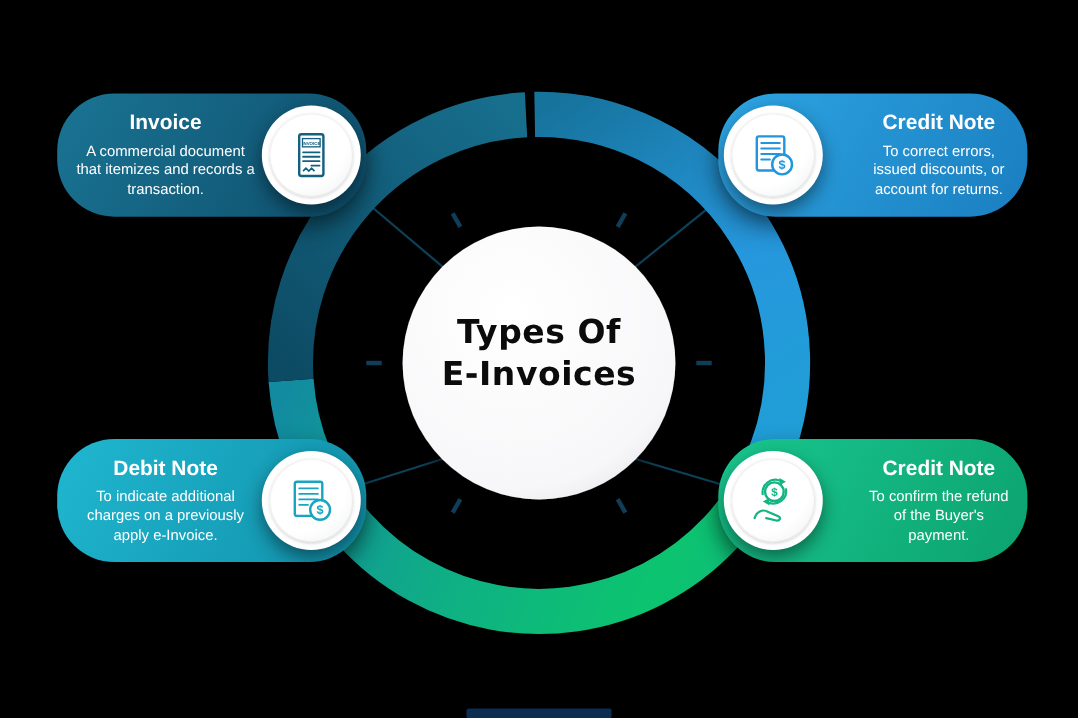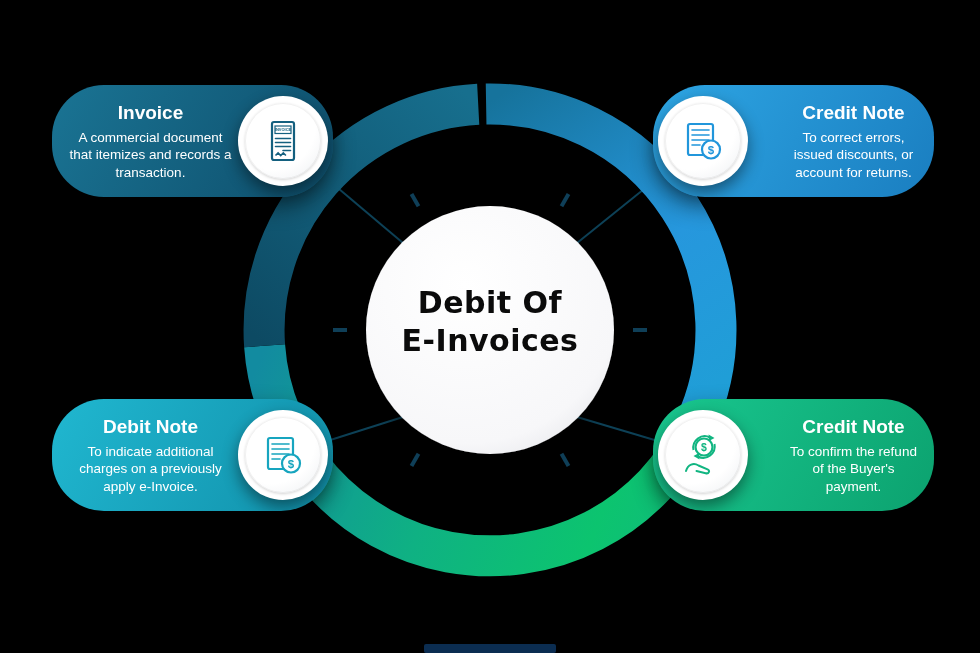--- a/index.html
+++ b/index.html
@@ -112,21 +112,21 @@
     <line x1="561.5" y1="206.2" x2="568.5" y2="194"></line>
     <line x1="418.5" y1="206.2" x2="411.5" y2="194"></line>
     <line x1="418.5" y1="453.8" x2="411.5" y2="466"></line>
     <line x1="561.5" y1="453.8" x2="568.5" y2="466"></line>
   </g>
 
   <circle cx="490" cy="330" r="124" fill="url(#gCenter)" filter="url(#softShadow)"></circle>
 </svg>
 
 <div class="center-title">
-  <div>Debit Of</div>
+  <div>Types Of</div>
   <div>E-Invoices</div>
 </div>
 
 <div class="card card-invoice left-side">
   <div class="text-block">
     <h3 class="card-title">Invoice</h3>
     <p class="card-desc">A commercial document that itemizes and records a transaction.</p>
   </div>
   <div class="badge">
     <div class="badge-face">

